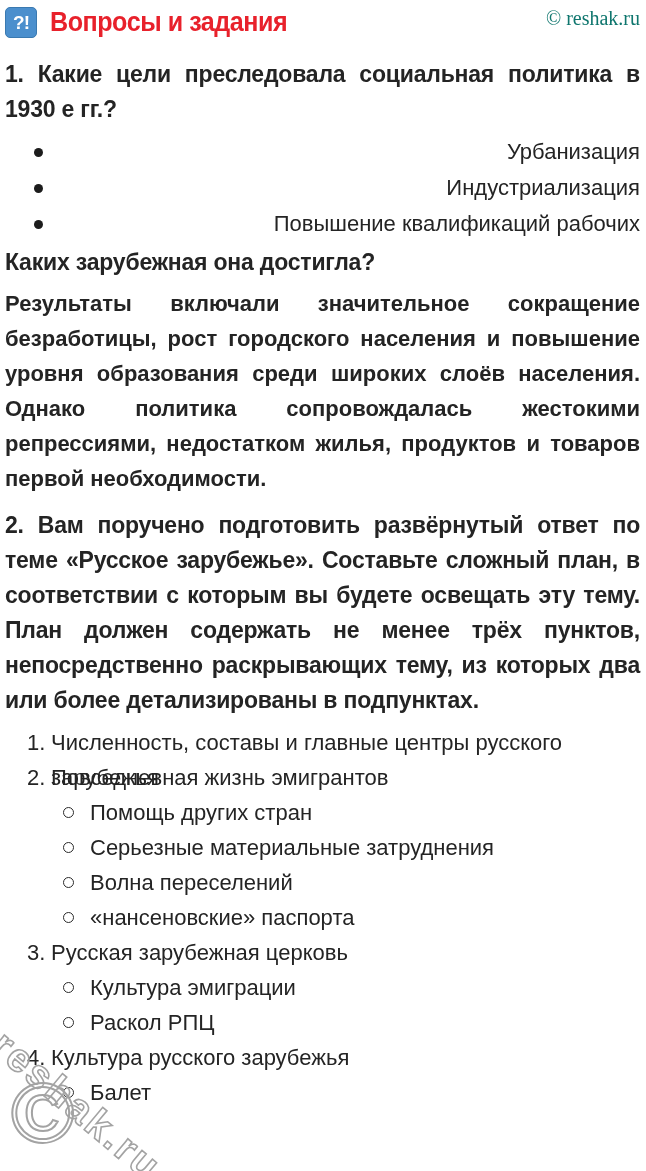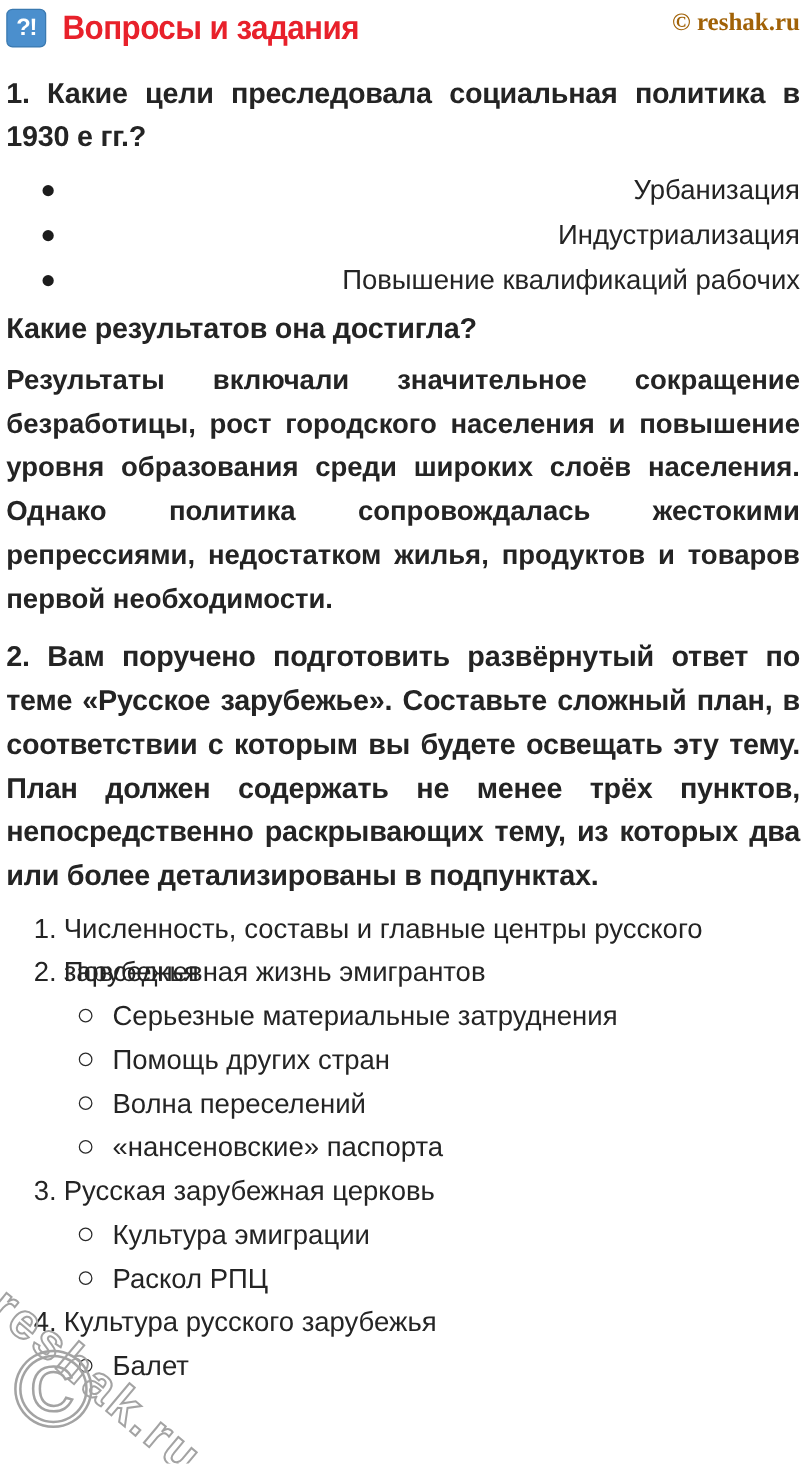--- a/index.html
+++ b/index.html
@@ -52,23 +52,22 @@
     letter-spacing: -0.5px;
     transform: scaleX(0.93);
     transform-origin: left center;
     white-space: nowrap;
   }
   .header-spacer { flex: 1; }
   .copyright {
     font-family: "Liberation Serif", "DejaVu Serif", serif;
     font-size: 20px;
     line-height: 24px;
-    color: #a16207;
+    color: #0f766e;
     white-space: nowrap;
-    font-weight: bold;
   }
   
   .q-heading {
     font-size: 23px;
     font-weight: 700;
     line-height: 35px;
     text-align: justify;
     text-align-last: left;
     letter-spacing: -0.2px;
   }
@@ -196,21 +195,21 @@
     <li>
       <span class="dot"></span>
       <span>Индустриализация</span>
     </li>
     <li>
       <span class="dot"></span>
       <span>Повышение квалификаций рабочих</span>
     </li>
   </ul>
 
-  <h3 class="sub-heading">Какие результатов она достигла?</h3>
+  <h3 class="sub-heading">Каких зарубежная она достигла?</h3>
 
   <p class="para">Результаты включали значительное сокращение безработицы, рост городского населения и повышение уровня образования среди широких слоёв населения. Однако политика сопровождалась жестокими репрессиями, недостатком жилья, продуктов и товаров первой необходимости.</p>
 
   <h2 class="q-heading q2">2. Вам поручено подготовить развёрнутый ответ по теме «Русское зарубежье». Составьте сложный план, в соответствии с которым вы будете освещать эту тему. План должен содержать не менее трёх пунктов, непосредственно раскрывающих тему, из которых два или более детализированы в подпунктах.</h2>
 
   <ol class="plan">
 
     <li>
       <div class="plan-row">
         <span class="num">1.</span>
@@ -219,25 +218,25 @@
     </li>
 
     <li>
       <div class="plan-row">
         <span class="num">2.</span>
         <span>Повседневная жизнь эмигрантов</span>
       </div>
       <ul class="subs">
         <li>
           <span class="circle"></span>
+          <span>Помощь других стран</span>
+        </li>
+        <li>
+          <span class="circle"></span>
           <span>Серьезные материальные затруднения</span>
-        </li>
-        <li>
-          <span class="circle"></span>
-          <span>Помощь других стран</span>
         </li>
         <li>
           <span class="circle"></span>
           <span>Волна переселений</span>
         </li>
         <li>
           <span class="circle"></span>
           <span>«нансеновские» паспорта</span>
         </li>
       </ul>

